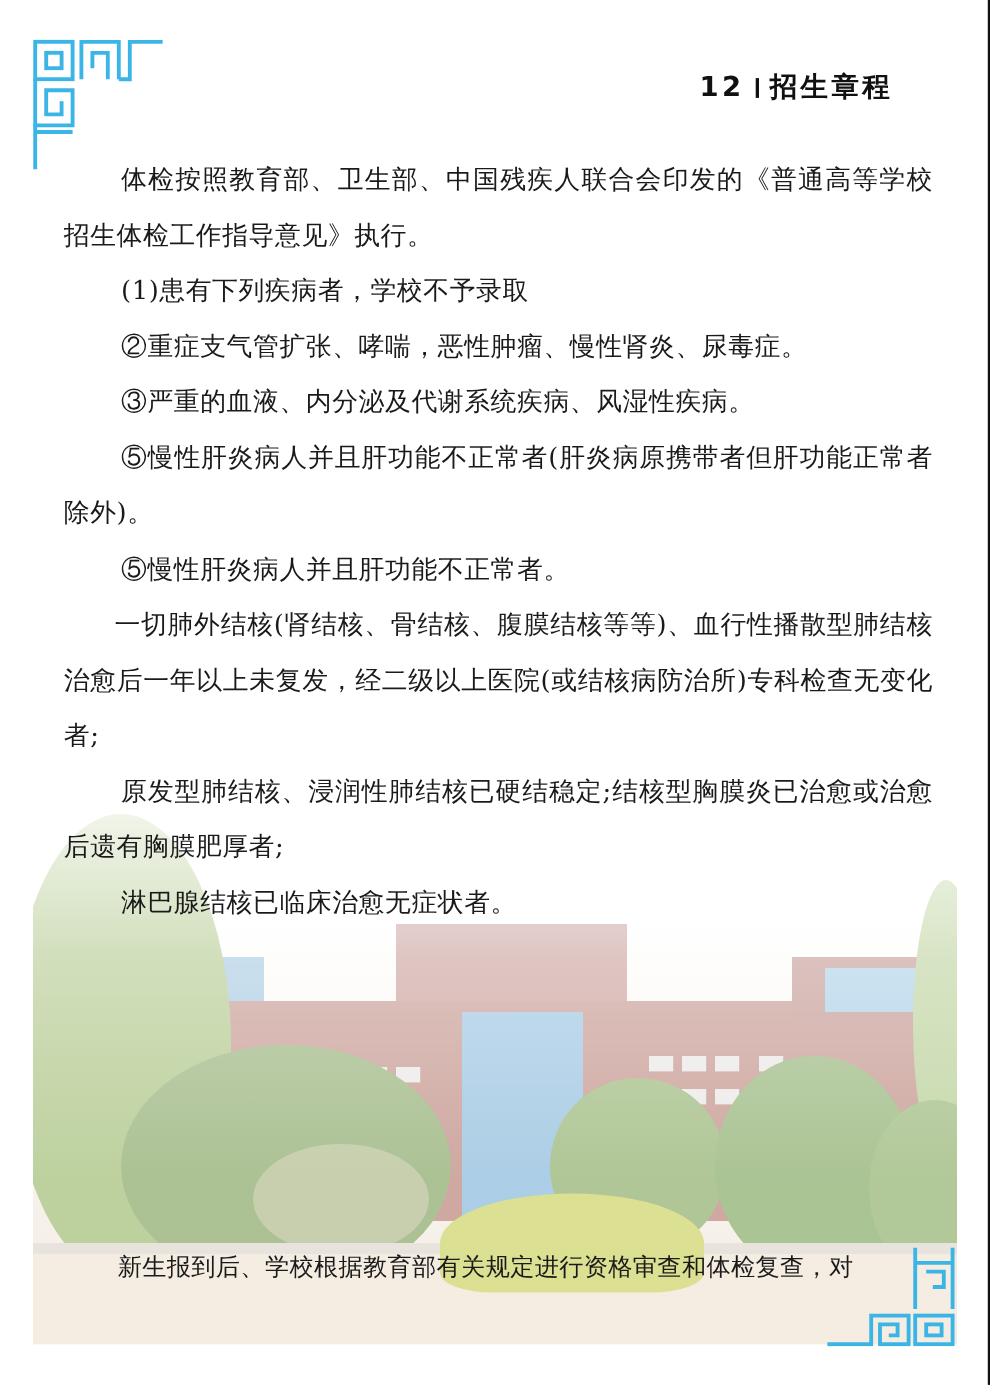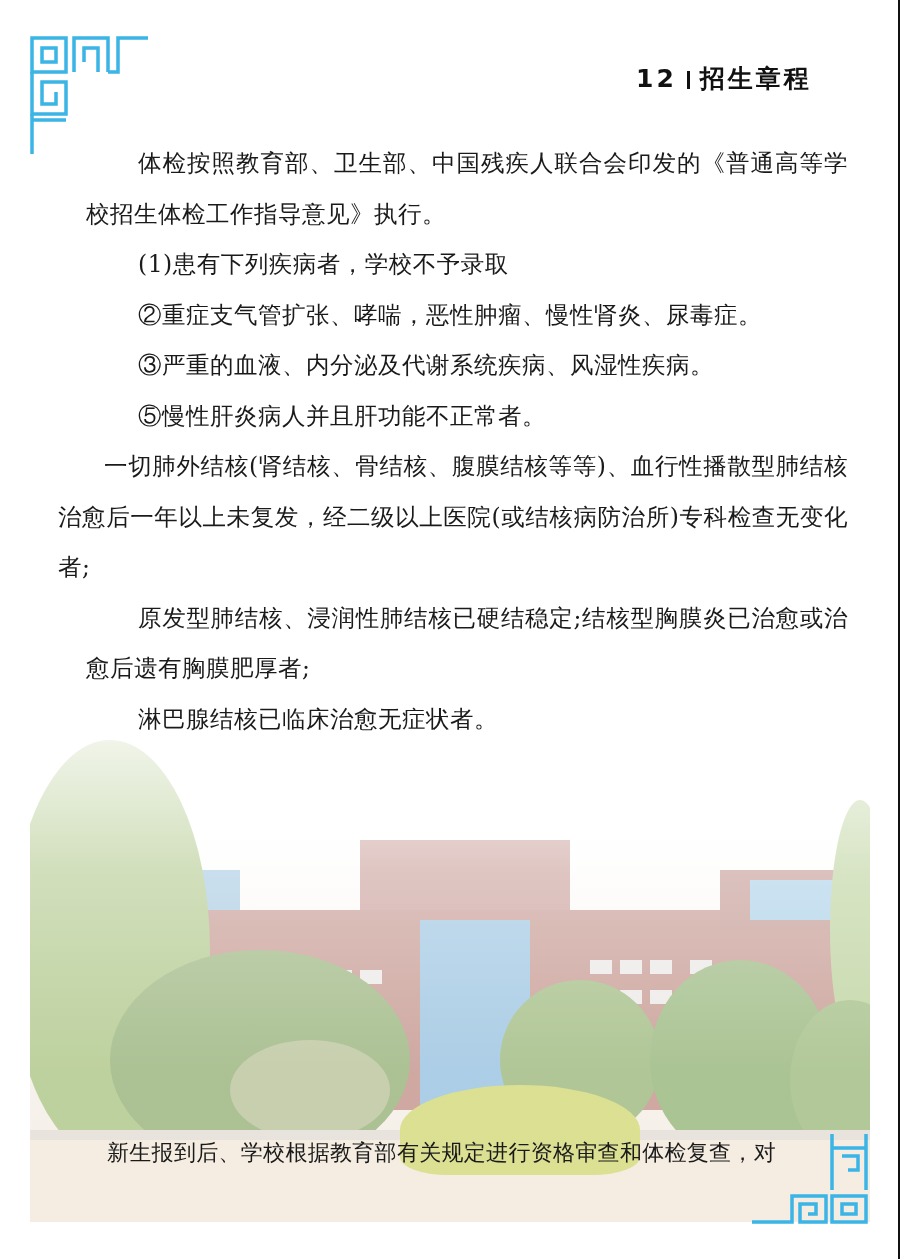--- a/index.html
+++ b/index.html
@@ -43,21 +43,21 @@
     
     .page-header {
       position: absolute; top: 62px; left: 636px;
       font-family: "DejaVu Sans", "Liberation Sans", sans-serif;
       font-weight: bold; font-size: 25px; letter-spacing: 3px; color: #111;
     }
     .page-header .sep { display: inline-block; width: 3px; height: 18px; background: #111; margin: 0 10px; vertical-align: -2px; }
     
     .content { position: absolute; left: 58px; top: 138px; width: 790px; z-index: 2; }
     .p { font-size: 23.5px; line-height: 50.5px; margin: 0; text-align: justify; letter-spacing: 0.5px; }
-    .indent { text-indent: 52px; margin-left: 28px; }
+    .indent { text-indent: 52px; }
     .indent-sm { text-indent: 46px; }
     .last { position: absolute; left: 62px; top: 1128px; font-size: 22px; line-height: 50px; z-index: 2; white-space: nowrap; letter-spacing: 0.3px; margin-left: 45px; }
   </style>
 </head>
 <body>
 
 <div class="right-edge"></div>
 
 <div class="photo">
   <div class="shape building-tower"></div>
@@ -110,19 +110,20 @@
 
 <div class="page-header">
   <span>12</span><span class="sep"></span><span>招生章程</span>
 </div>
 
 <div class="content">
   <p class="p indent">体检按照教育部、卫生部、中国残疾人联合会印发的《普通高等学校招生体检工作指导意见》执行。</p>
   <p class="p indent">(1)患有下列疾病者，学校不予录取</p>
   <p class="p indent">②重症支气管扩张、哮喘，恶性肿瘤、慢性肾炎、尿毒症。</p>
   <p class="p indent">③严重的血液、内分泌及代谢系统疾病、风湿性疾病。</p>
+  <p class="p indent">⑤慢性肝炎病人并且肝功能不正常者(肝炎病原携带者但肝功能正常者除外)。</p>
   <p class="p indent">⑤慢性肝炎病人并且肝功能不正常者。</p>
   <p class="p indent-sm">一切肺外结核(肾结核、骨结核、腹膜结核等等)、血行性播散型肺结核治愈后一年以上未复发，经二级以上医院(或结核病防治所)专科检查无变化者;</p>
   <p class="p indent">原发型肺结核、浸润性肺结核已硬结稳定;结核型胸膜炎已治愈或治愈后遗有胸膜肥厚者;</p>
   <p class="p indent">淋巴腺结核已临床治愈无症状者。</p>
 </div>
 
 <div class="last">新生报到后、学校根据教育部有关规定进行资格审查和体检复查，对</div>
 
 </body></html>

